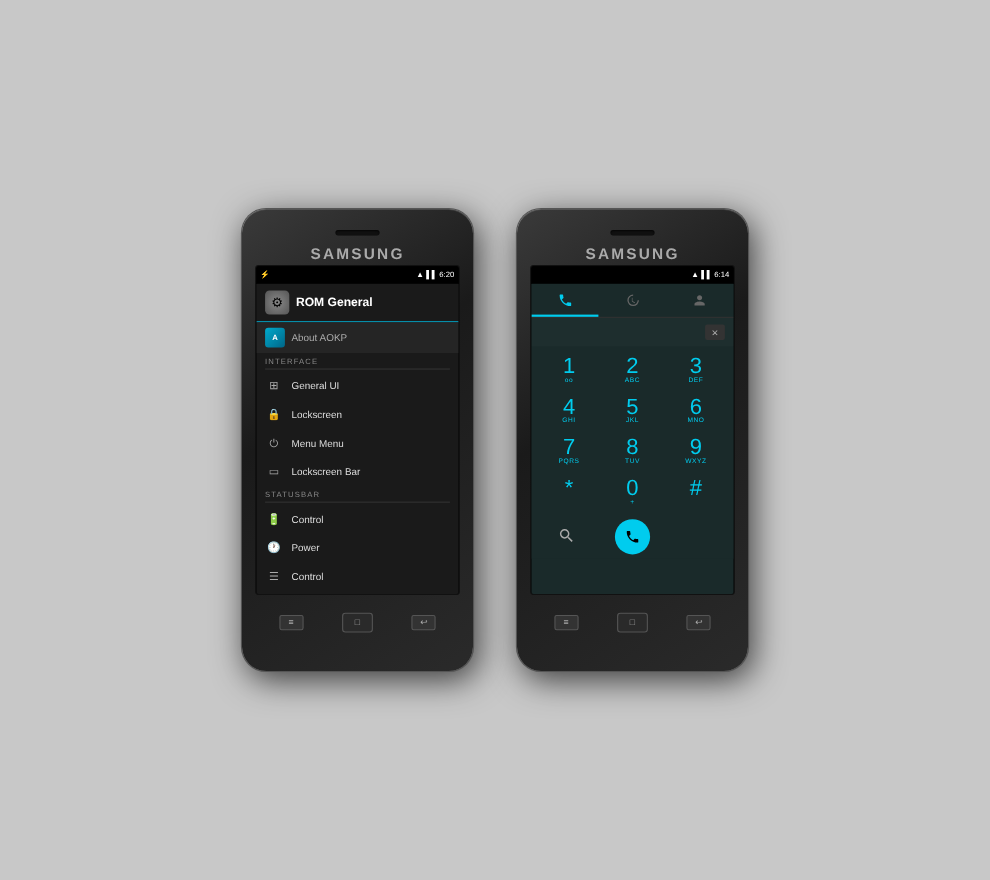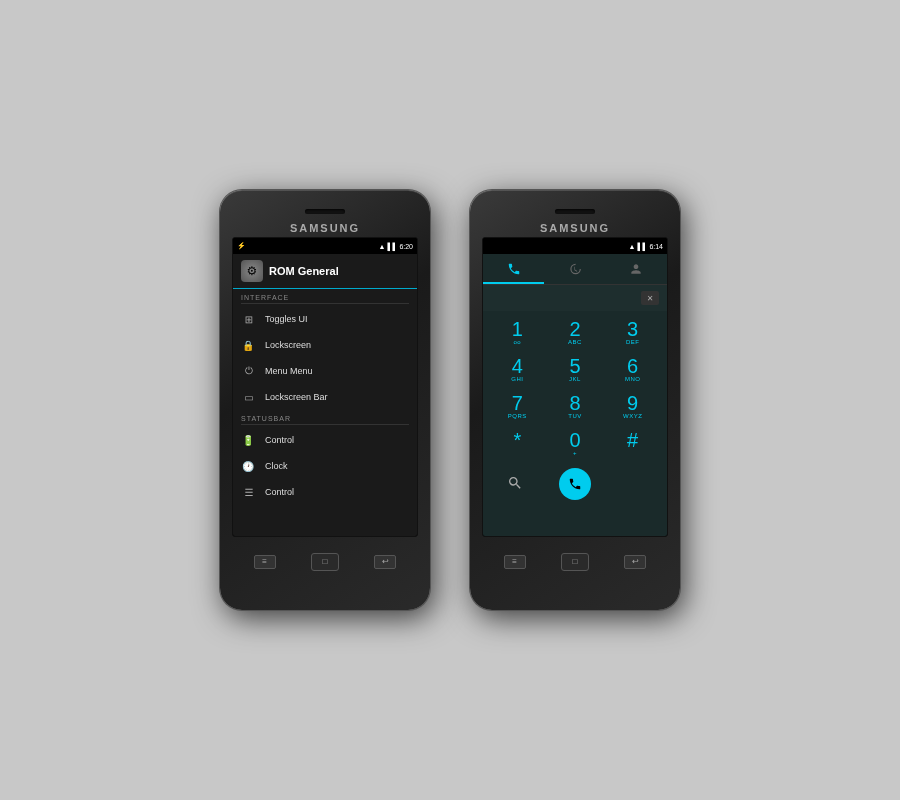--- a/index.html
+++ b/index.html
@@ -48,21 +48,21 @@
 
     .phone-speaker {
       width: 40px;
       height: 5px;
       background: #111;
       border-radius: 3px;
       box-shadow: inset 0 1px 2px rgba(0,0,0,0.8);
     }
 
     .phone-brand {
-      font-size: 11px;
+      font-size: 14px;
       color: #aaa;
       letter-spacing: 2px;
       font-weight: bold;
       text-align: center;
       margin-bottom: 3px;
       text-transform: uppercase;
     }
 
     .phone-screen {
       width: 186px;
@@ -350,27 +350,31 @@
         </div>
       </div>
 
       <div class="rom-content">
 
         <div class="rom-header">
           <div class="rom-icon">⚙</div>
           <span class="rom-title">ROM General</span>
         </div>
 
+        <div class="rom-nav">
+          <div class="aokp-logo">A</div>
+          <span class="rom-nav-text">About AOKP</span>
+        </div>
 
         <div class="section-label">INTERFACE</div>
         <div class="section-divider"></div>
 
         <div class="menu-item">
           <div class="menu-icon">⊞</div>
-          <span>Toggles UI</span>
+          <span>General UI</span>
         </div>
         <div class="menu-item">
           <div class="menu-icon">🔒</div>
           <span>Lockscreen</span>
         </div>
         <div class="menu-item">
           <div class="menu-icon">⏻</div>
           <span>Menu Menu</span>
         </div>
         <div class="menu-item">
@@ -380,21 +384,21 @@
 
         <div class="section-label">STATUSBAR</div>
         <div class="section-divider"></div>
 
         <div class="menu-item">
           <div class="menu-icon">🔋</div>
           <span>Control</span>
         </div>
         <div class="menu-item">
           <div class="menu-icon">🕐</div>
-          <span>Clock</span>
+          <span>Power</span>
         </div>
         <div class="menu-item">
           <div class="menu-icon">☰</div>
           <span>Control</span>
         </div>
       </div>
     </div>
 
     <div class="phone-bottom">
       <div class="nav-btn">

